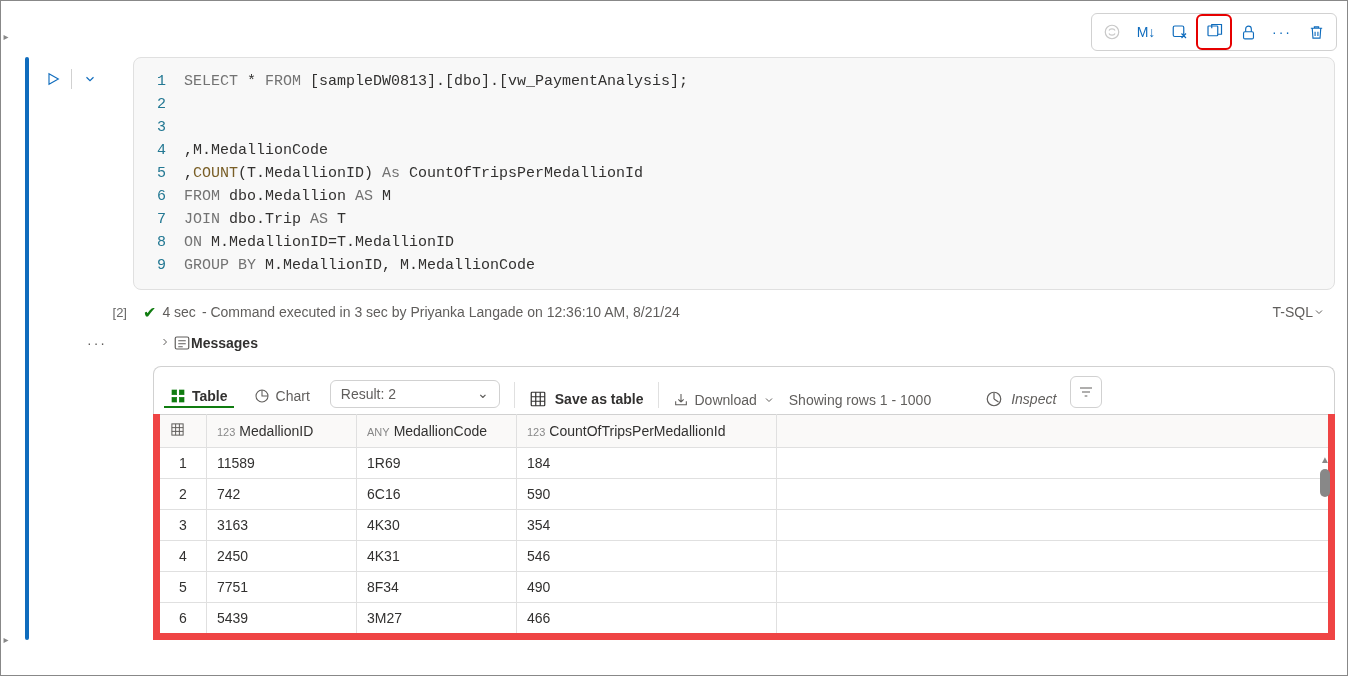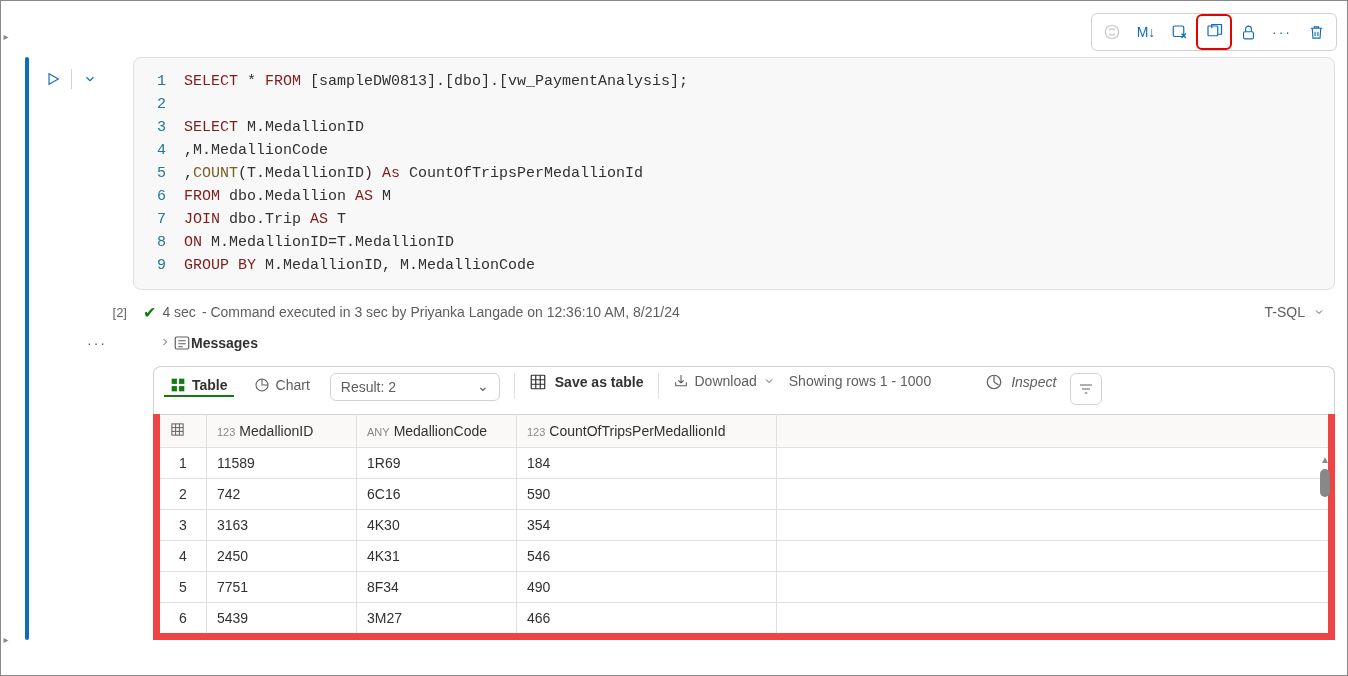--- a/index.html
+++ b/index.html
@@ -124,21 +124,21 @@
     }
     .code-row { display: flex; }
     .lineno {
       width: 50px;
       text-align: right;
       padding-right: 18px;
       color: #237893;
       user-select: none;
     }
     .code { white-space: pre; }
-    .kw { color: #7f1d1d; font-family: Liberation Mono, monospace; }
+    .kw { color: #737373; font-family: Liberation Mono, monospace; }
     .fn { color: #795e26; }
     .cell-left {
       display: flex;
       flex-direction: column;
       align-items: flex-start;
       width: 78px;
     }
     .exec-row {
       display: flex;
       align-items: center;
@@ -161,41 +161,41 @@
       color: #605e5c;
       font-size: 14px;
     }
     .check { color: #107c10; font-size: 16px; }
     .exec-lang {
       margin-left: auto;
       margin-right: 22px;
       color: #605e5c;
       display: flex;
       align-items: center;
-      gap: 8px;
+      gap: 0;
       cursor: pointer;
     }
     .output-block {
       margin-left: 110px;
       margin-right: 12px;
     }
     .messages-row {
       display: flex;
       align-items: center;
       padding: 8px 0 14px 6px;
       font-weight: 600;
       color: #323130;
     }
     .messages-row .expand { color: #605e5c; cursor: pointer; width: 14px; }
     .result-toolbar {
       border: 1px solid #d1d1d1;
       border-bottom: none;
       border-radius: 8px 8px 0 0;
       display: flex;
-      align-items: flex-start;
+      align-items: flex-end;
       gap: 14px;
       padding: 6px 10px;
       height: 48px;
     }
     .tab {
       display: flex;
       align-items: center;
       gap: 6px;
       padding: 4px 6px;
       cursor: pointer;
@@ -399,21 +399,20 @@
               <div class="code-row">
                 <div class="lineno">1</div>
                 <div class="code"><span class="kw">SELECT</span><span> * </span><span class="kw">FROM</span><span> [sampleDW0813].[dbo].[vw_PaymentAnalysis];</span></div>
               </div>
               <div class="code-row">
                 <div class="lineno">2</div>
                 <div class="code"></div>
               </div>
               <div class="code-row">
                 <div class="lineno">3</div>
-                <div class="code"><span class="kw">SELECT</span><span> M.MedallionID</span></div>
               </div>
               <div class="code-row">
                 <div class="lineno">4</div>
                 <div class="code"><span>,M.MedallionCode</span></div>
               </div>
               <div class="code-row">
                 <div class="lineno">5</div>
                 <div class="code"><span>,</span><span class="fn">COUNT</span><span>(T.MedallionID) </span><span class="kw">As</span><span> CountOfTripsPerMedallionId</span></div>
               </div>
               <div class="code-row">

